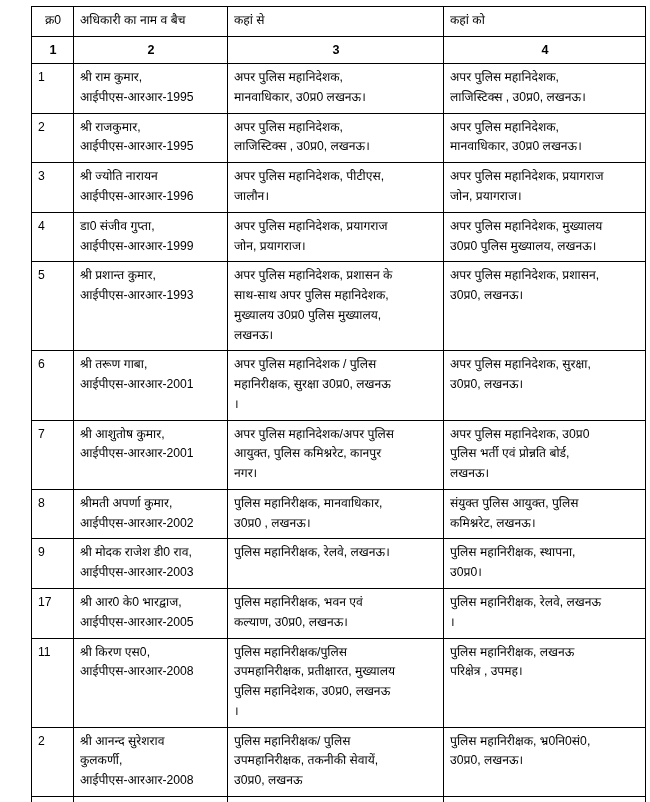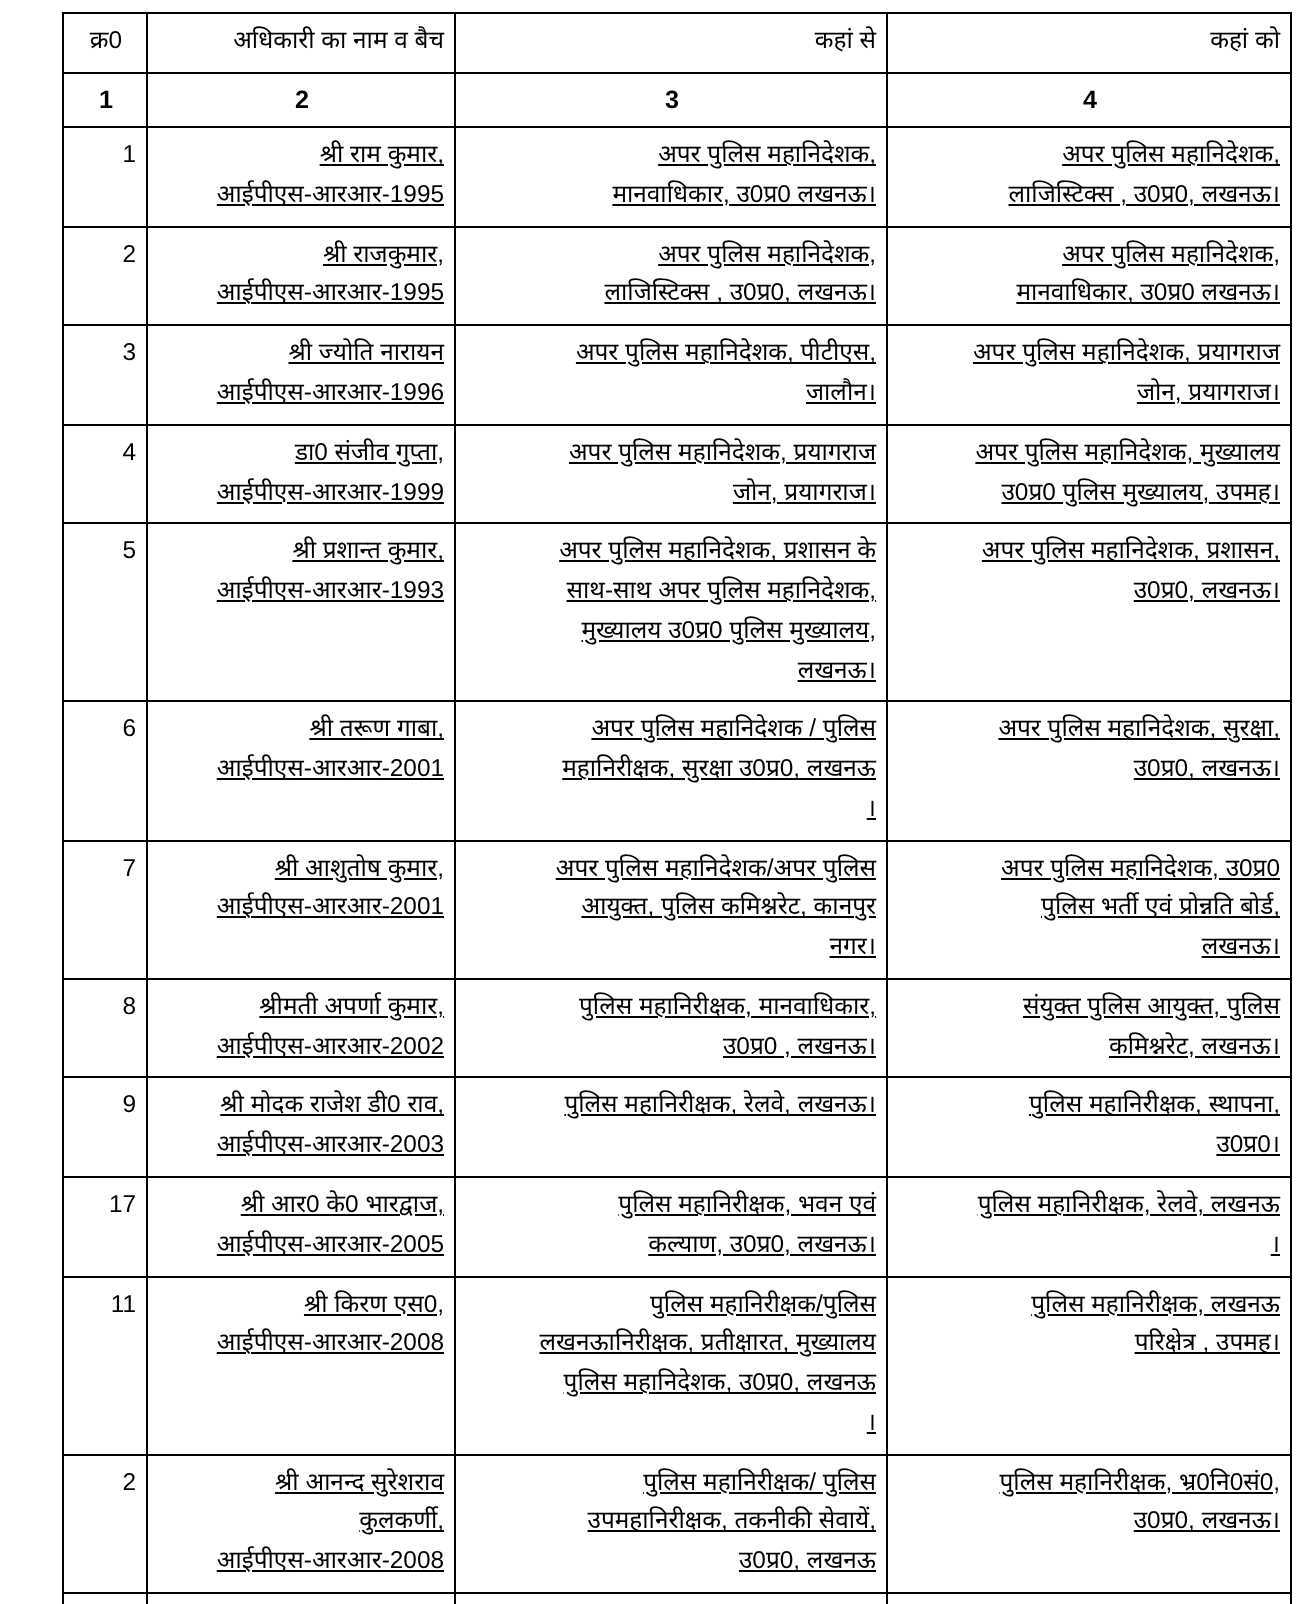--- a/index.html
+++ b/index.html
@@ -32,21 +32,21 @@
     background: #ffffff;
   }
   table.transfer-table td,
   table.transfer-table th {
     border: 1px solid #000000;
     vertical-align: top;
     padding: 4px 5px 5px 6px;
     font-size: 12.2px;
     line-height: 1.62;
     font-weight: normal;
-    text-align: right;
+    text-align: left;
     word-wrap: break-word;
     overflow-wrap: break-word;
   }
   col.c-sno    { width: 42px; }
   col.c-name   { width: 154px; }
   col.c-from   { width: 216px; }
   col.c-to     { width: 202px; }
 
   thead th {
     font-weight: bold;
@@ -63,21 +63,21 @@
     font-size: 12.6px;
     vertical-align: middle;
     padding-top: 3px;
     padding-bottom: 3px;
   }
   td.sno-cell {
     text-align: center;
     vertical-align: top;
     padding-top: 4px;
   }
-  .cell-lines { display: block; text-decoration: underline; }
+  .cell-lines { display: block; }
   .cell-lines > span {
     display: block;
     white-space: normal;
   }
 </style>
 </head>
 <body>
 
 <div class="page">
   <table class="transfer-table">
@@ -175,21 +175,21 @@
           </td>
           <td>
             <span class="cell-lines">
               <span>अपर पुलिस महानिदेशक, प्रयागराज</span>
               <span>जोन, प्रयागराज।</span>
             </span>
           </td>
           <td>
             <span class="cell-lines">
               <span>अपर पुलिस महानिदेशक, मुख्यालय</span>
-              <span>उ0प्र0 पुलिस मुख्यालय, उपमह।</span>
+              <span>उ0प्र0 पुलिस मुख्यालय, लखनऊ।</span>
             </span>
           </td>
         </tr>
         <tr>
           <td class="sno-cell">5</td>
           <td>
             <span class="cell-lines">
               <span>श्री प्रशान्त कुमार,</span>
               <span>आईपीएस-आरआर-1993</span>
             </span>
@@ -320,21 +320,21 @@
           <td class="sno-cell">11</td>
           <td>
             <span class="cell-lines">
               <span>श्री किरण एस0,</span>
               <span>आईपीएस-आरआर-2008</span>
             </span>
           </td>
           <td>
             <span class="cell-lines">
               <span>पुलिस महानिरीक्षक/पुलिस</span>
-              <span>लखनऊानिरीक्षक, प्रतीक्षारत, मुख्यालय</span>
+              <span>उपमहानिरीक्षक, प्रतीक्षारत, मुख्यालय</span>
               <span>पुलिस महानिदेशक, उ0प्र0, लखनऊ</span>
               <span>।</span>
             </span>
           </td>
           <td>
             <span class="cell-lines">
               <span>पुलिस महानिरीक्षक, लखनऊ</span>
               <span>परिक्षेत्र , उपमह।</span>
             </span>
           </td>

